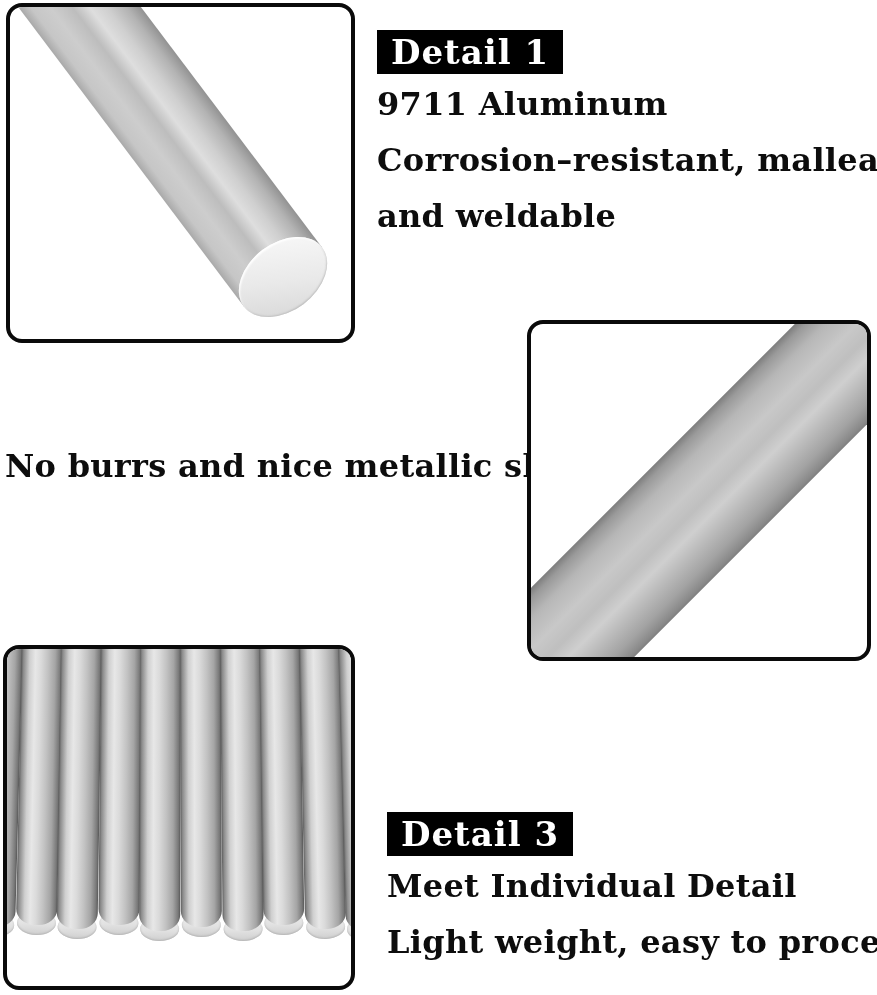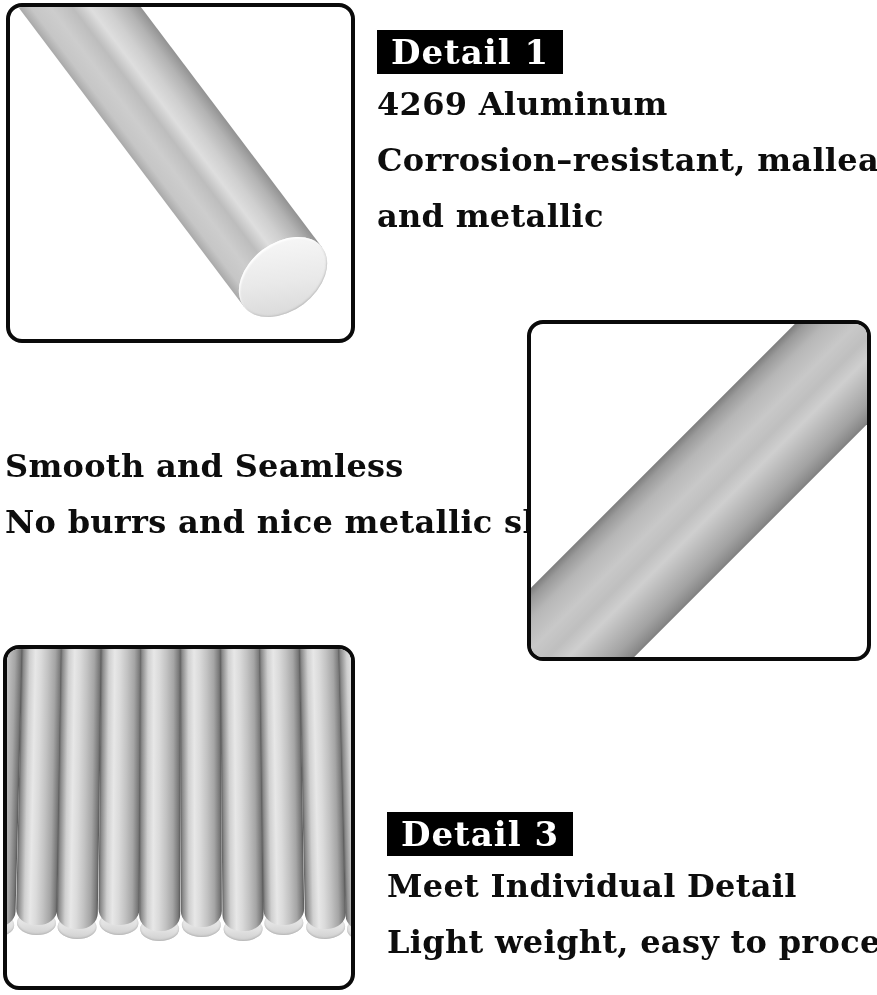--- a/index.html
+++ b/index.html
@@ -71,27 +71,26 @@
 <body>
 
 <div class="panel panel-1">
   <div class="rod-diag1">
     <div class="rod-face1"></div>
   </div>
 </div>
 
 <div class="text-block tb-1">
   <div class="detail-badge">Detail 1</div>
-  <div class="tb-line">4269 Aluminum</div>
+  <div class="tb-line">9711 Aluminum</div>
   <div class="tb-line">Corrosion–resistant, malleable</div>
-  <div class="tb-line">and metallic</div>
+  <div class="tb-line">and weldable</div>
 </div>
 
 <div class="text-block tb-2">
-  <div class="tb-line">Smooth and Seamless</div>
   <div class="tb-line">No burrs and nice metallic sheen.</div>
 </div>
 
 <div class="panel panel-2">
   <div class="rod-diag2"></div>
 </div>
 
 <div class="panel panel-3">
   <div style="position:absolute;left:0;top:0;right:0;bottom:0;">
       <div class="r3" style="left: -25px; height: 298px; transform: rotate(1.57deg);">

